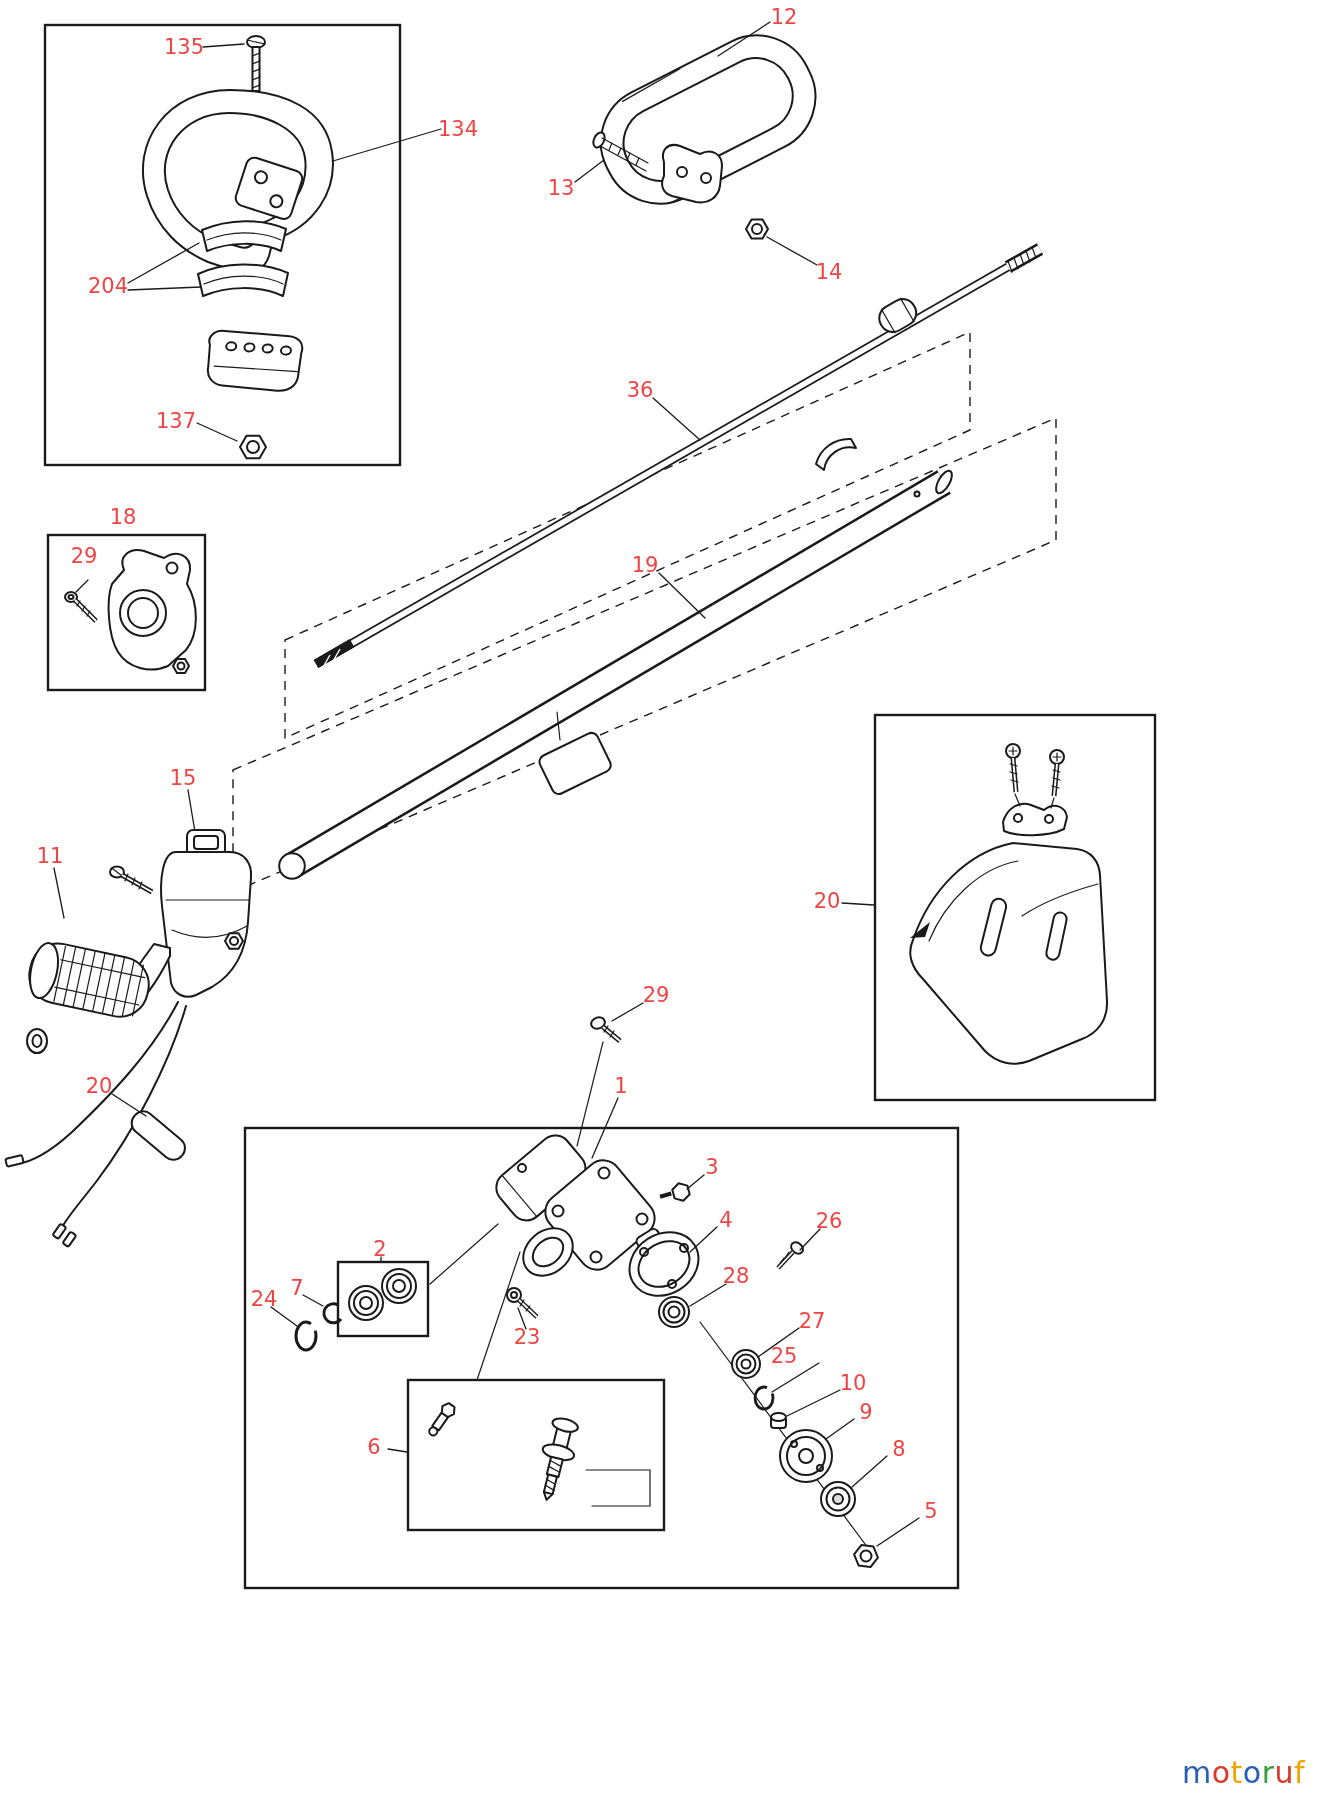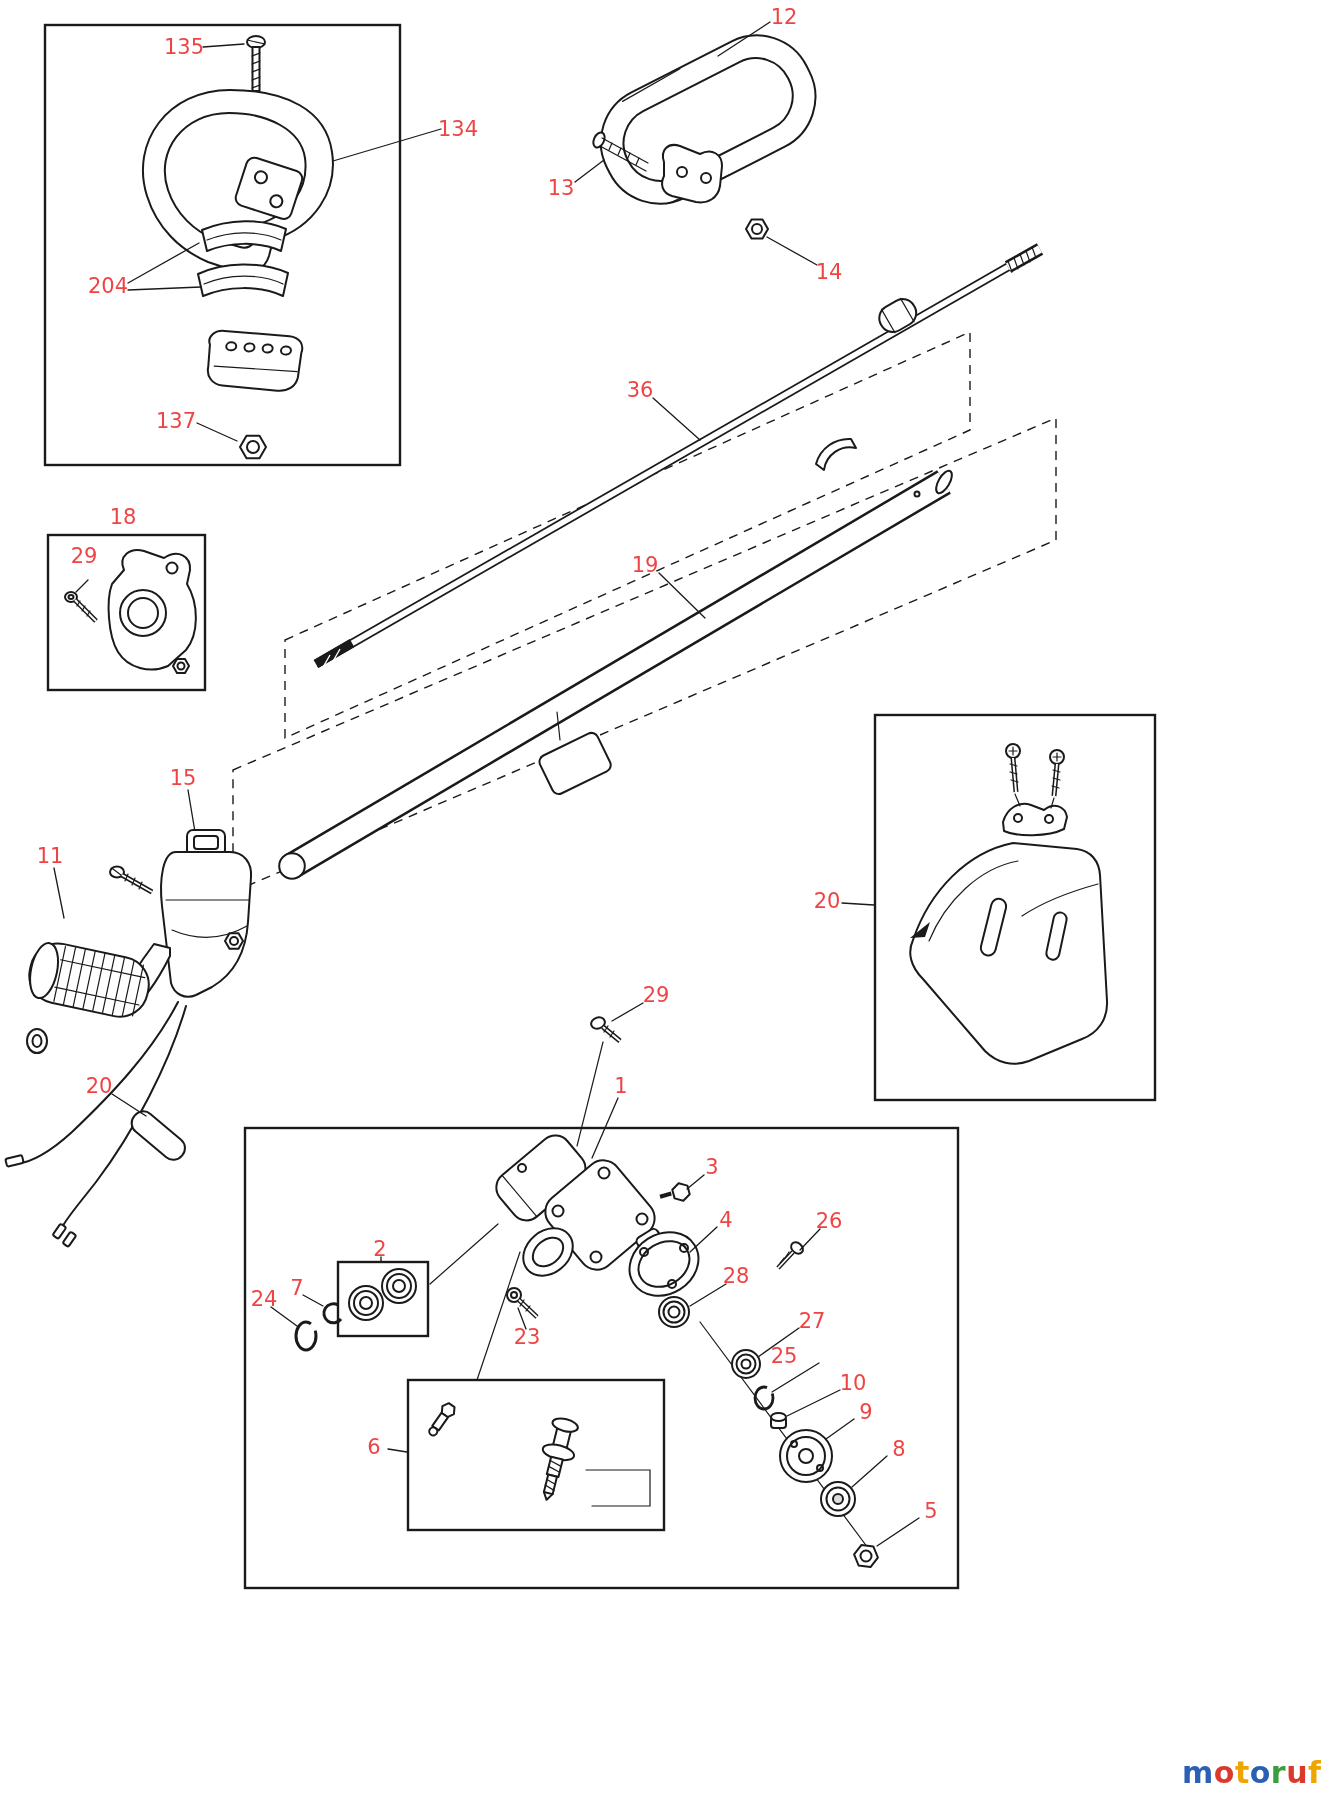--- a/index.html
+++ b/index.html
@@ -2,21 +2,21 @@
 <html><head>
 <meta charset="utf-8">
 <style>
   html,body{margin:0;padding:0;background:#fff;}
   #canvas{position:relative;width:1321px;height:1800px;background:#fff;overflow:hidden;
           font-family:"Liberation Sans", sans-serif;}
   #art{position:absolute;left:0;top:0;}
   .plabel{position:absolute;transform:translate(-50%,-50%);
           font:21px "DejaVu Sans", sans-serif;color:#ef4444;white-space:nowrap;}
   .watermark{position:absolute;left:1182px;top:1756px;
-             font-family:"DejaVu Sans", sans-serif;font-weight:bold;
+             font-family:"DejaVu Sans", sans-serif;font-weight:normal;
              font-size:30px;letter-spacing:.5px;line-height:34px;cursor:pointer;}
 </style>
 </head>
 <body>
 
 <div id="canvas">
 
 <svg id="art" width="1321" height="1800" viewBox="0 0 1321 1800">
   <style>
     .ln{fill:none;stroke:#1a1a1a;stroke-width:2;stroke-linecap:round;stroke-linejoin:round}

